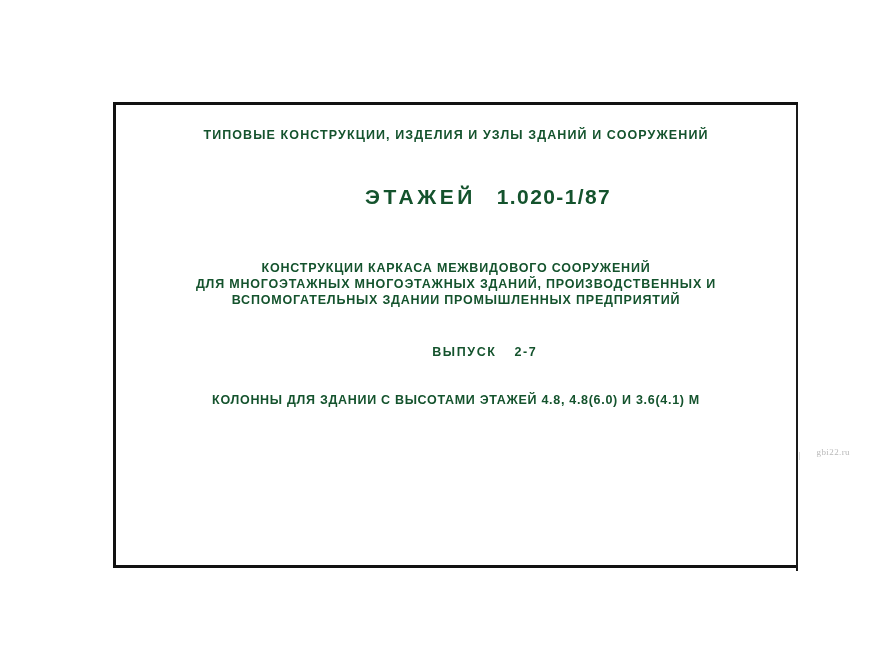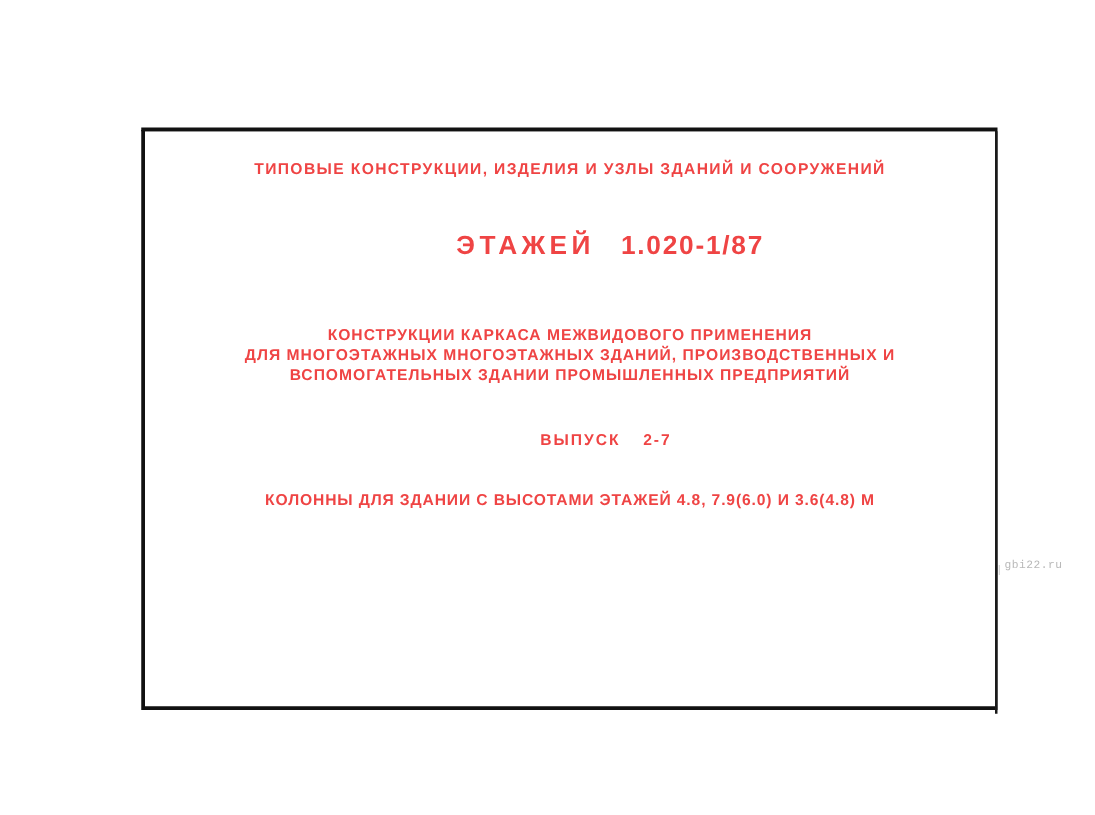--- a/index.html
+++ b/index.html
@@ -58,21 +58,21 @@
     background: #1a1a1a;
   }
 
   
   #textblock {
     position: absolute;
     left: 0;
     top: 22px;
     width: 100%;
     text-align: center;
-    color: #ef4444;
+    color: #14532d;
   }
 
   .line {
     letter-spacing: 0.9px;
     font-weight: bold;
     line-height: 1.28;
     white-space: pre;
   }
 
   .l-head {
@@ -115,21 +115,21 @@
   }
 
   
   #watermark {
     position: absolute;
     right: 26px;
     top: 447px;
     font-size: 9px;
     color: #b9b9b9;
     letter-spacing: 0.4px;
-    font-family: Liberation Mono, monospace;
+    font-family: Liberation Serif, serif;
   }
   
   #wm-tick {
     position: absolute;
     right: 76px;
     top: 452px;
     width: 1px;
     height: 8px;
     background: #d8d8d8;
   }
@@ -143,30 +143,30 @@
 
     <div id="textblock">
 
       <div class="line l-head">ТИПОВЫЕ КОНСТРУКЦИИ, ИЗДЕЛИЯ И УЗЛЫ ЗДАНИЙ И СООРУЖЕНИЙ</div>
 
       <div class="line l-series">
         <span class="ser-word">ЭТАЖЕЙ</span><span class="ser-num">1.020-1/87</span>
       </div>
 
       <div class="sub-group">
-        <div class="line l-sub">КОНСТРУКЦИИ КАРКАСА МЕЖВИДОВОГО ПРИМЕНЕНИЯ</div>
+        <div class="line l-sub">КОНСТРУКЦИИ КАРКАСА МЕЖВИДОВОГО СООРУЖЕНИЙ</div>
         <div class="line l-sub">ДЛЯ МНОГОЭТАЖНЫХ МНОГОЭТАЖНЫХ ЗДАНИЙ, ПРОИЗВОДСТВЕННЫХ И</div>
         <div class="line l-sub">ВСПОМОГАТЕЛЬНЫХ ЗДАНИИ ПРОМЫШЛЕННЫХ ПРЕДПРИЯТИЙ</div>
       </div>
 
       <div class="line l-issue">
         <span>ВЫПУСК</span><span class="iss-num">2-7</span>
       </div>
 
-      <div class="line l-cols">КОЛОННЫ ДЛЯ ЗДАНИИ С ВЫСОТАМИ ЭТАЖЕЙ 4.8, 7.9(6.0) И 3.6(4.8) М</div>
+      <div class="line l-cols">КОЛОННЫ ДЛЯ ЗДАНИИ С ВЫСОТАМИ ЭТАЖЕЙ 4.8, 4.8(6.0) И 3.6(4.1) М</div>
 
 
     </div>
   </div>
 
   <div id="wm-tick"></div>
   <div id="watermark">gbi22.ru</div>
 
 </div>
 

